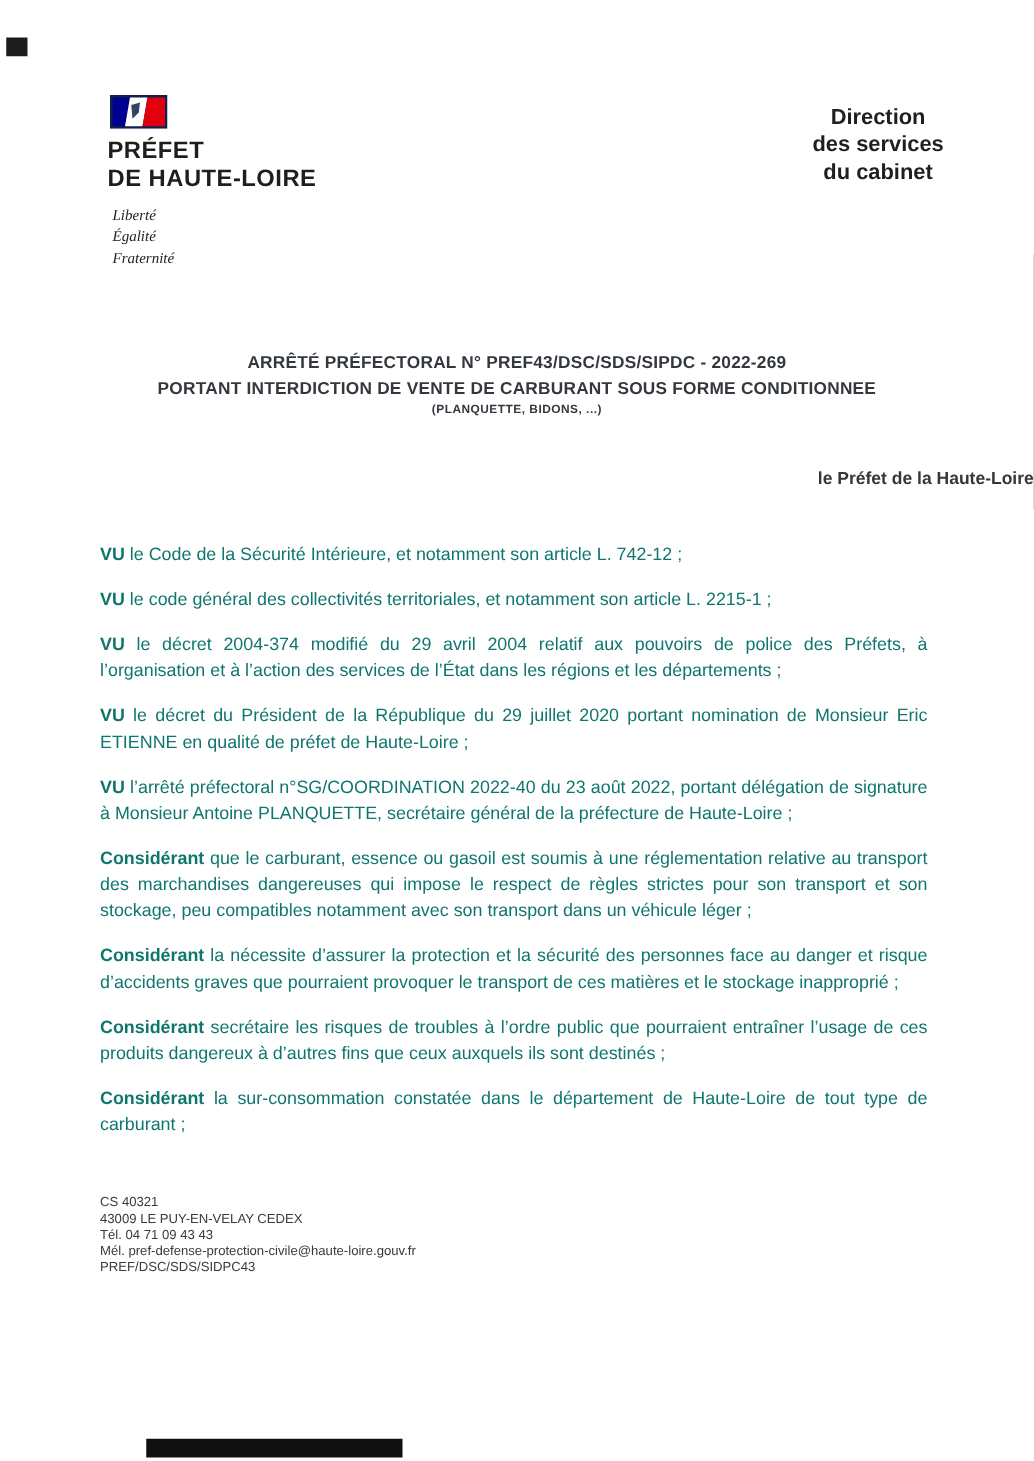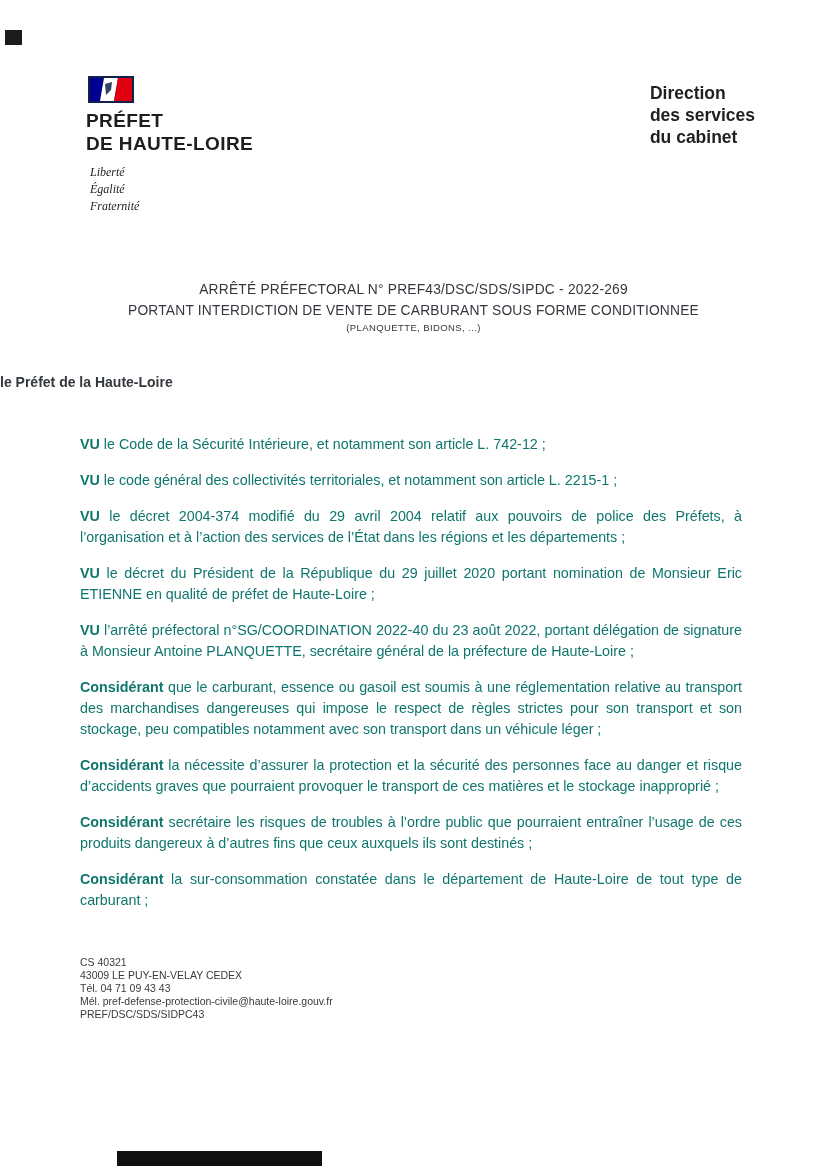--- a/index.html
+++ b/index.html
@@ -44,35 +44,35 @@
     font-style: italic;
     font-size: 12px;
     line-height: 17px;
     color: #222;
   }
   .direction {
     margin-top: 6px;
     font-weight: bold;
     font-size: 17.5px;
     line-height: 22px;
-    text-align: left;
+    text-align: center;
     color: #1f1f1f;
   }
   
   .title-block {
     margin-top: 64px;
     text-align: center;
-    font-weight: normal;
+    font-weight: bold;
     color: #33383e;
   }
   .title-line { font-size: 13.8px; line-height: 21px; letter-spacing: 0.2px; }
   .title-small { font-size: 9.5px; line-height: 13px; letter-spacing: 0.4px; }
   .salutation {
     margin-top: 40px;
-    text-align: left;
+    text-align: right;
     font-weight: bold;
     font-size: 14px;
     color: #33383e;
   }
   
   .body-text {
     margin: 44px 85px 0 80px;
   }
   .para {
     font-size: 14.3px;

